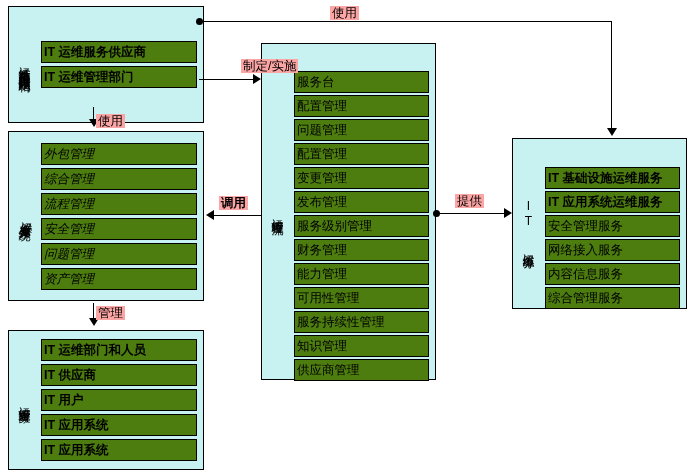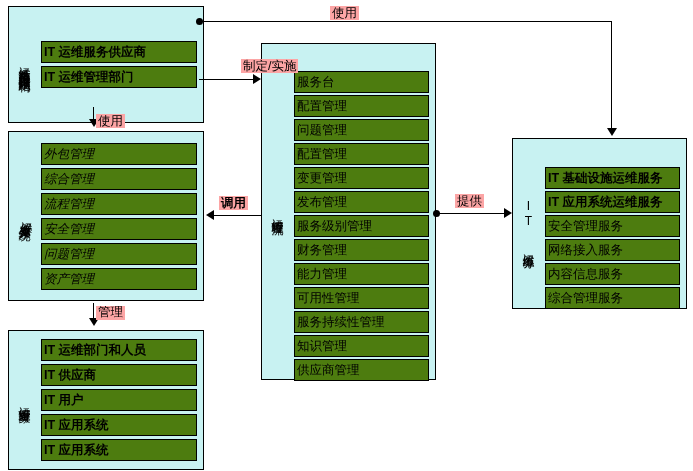--- a/index.html
+++ b/index.html
@@ -222,20 +222,20 @@
   <div class="vline" style="left:93px; top:107px; height:16px;"></div>
   <div class="arrow down" style="left:89px; top:119px;"></div>
   <div class="edge-label" style="left:96px; top:114px;">使用</div>
 
   <div class="hline" style="left:214px; top:215px; width:47px;"></div>
   <div class="arrow left" style="left:206px; top:210px;"></div>
   <div class="edge-label" style="left:219px; top:196px;font-weight:bold;">调用</div>
 
   <div class="vline" style="left:93px; top:303px; height:19px;"></div>
   <div class="arrow down" style="left:89px; top:318px;"></div>
-  <div class="edge-label" style="left:96px; top:306px;font-family:Liberation Mono, monospace;">管理</div>
+  <div class="edge-label" style="left:96px; top:306px;">管理</div>
 
   <div class="dot" style="left:433px; top:210px;"></div>
   <div class="hline" style="left:437px; top:213px; width:67px;"></div>
   <div class="arrow right" style="left:504px; top:208px;"></div>
   <div class="edge-label" style="left:455px; top:194px;">提供</div>
 
 </div>
 
 </body></html>

